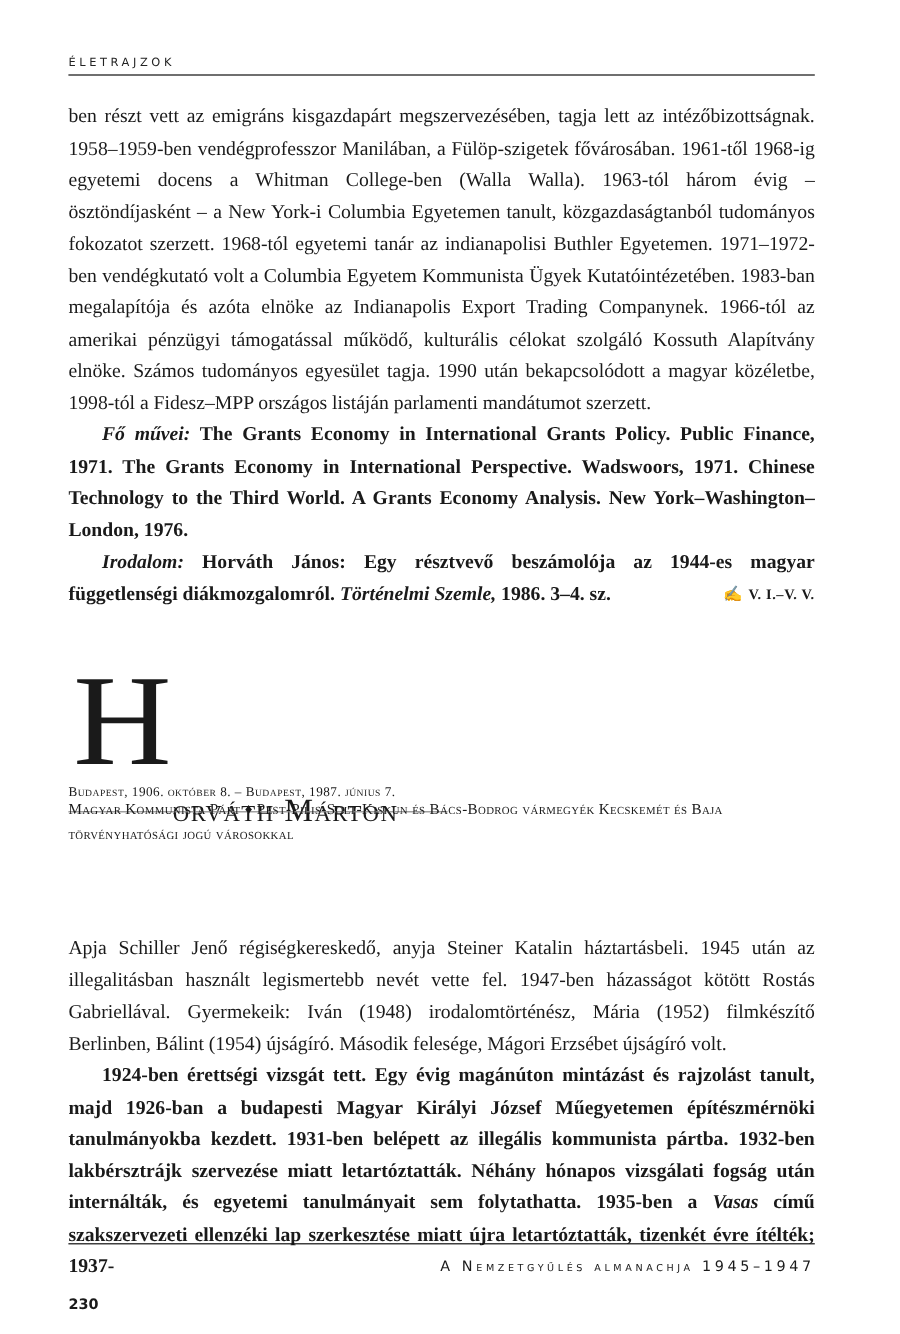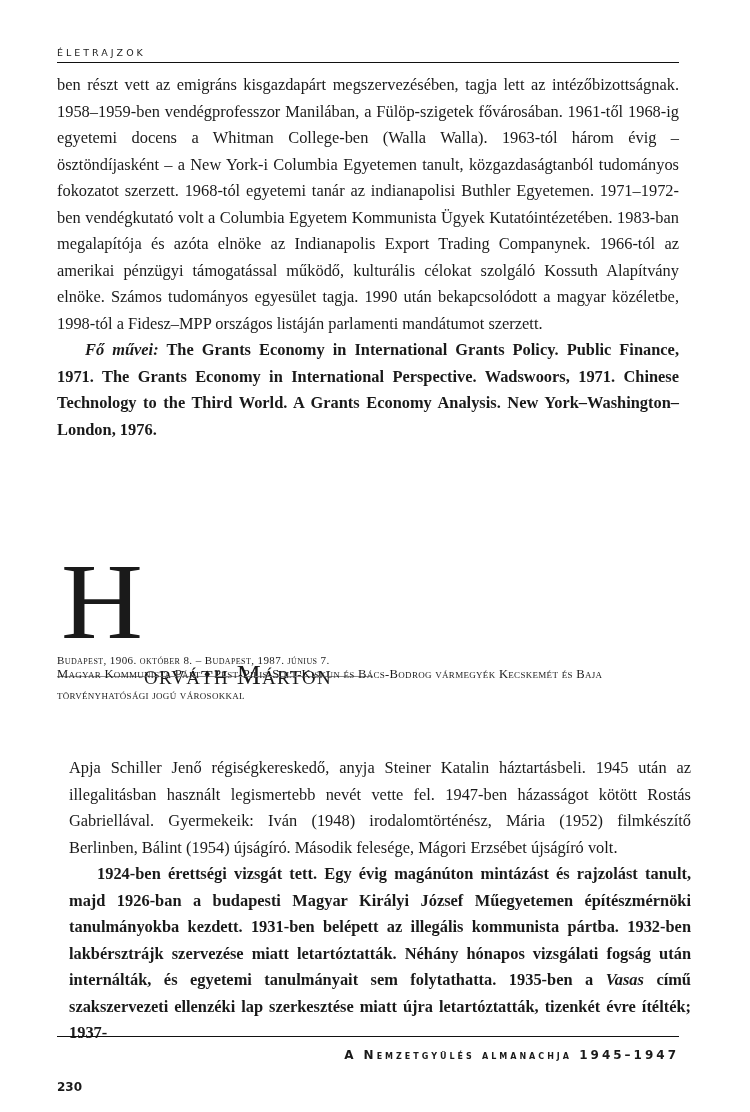--- a/index.html
+++ b/index.html
@@ -2,52 +2,53 @@
 <html><head>
 <meta charset="utf-8">
 <style>
   html, body { margin:0; padding:0; background:#fff; }
   body { width:750px; height:1112px; position:relative; overflow:hidden; color:#1a1a1a;
          font-family:"Liberation Serif", "DejaVu Serif", serif; }
   .page { position:absolute; left:57px; top:0; width:622px; }
   .running-head { position:absolute; top:47px; left:0; font-family:"DejaVu Sans", sans-serif;
          font-size:9.5px; letter-spacing:3px; color:#222; }
   .head-rule { position:absolute; top:62px; left:0; width:622px; height:1px; background:#111; }
-  .body1 { position:absolute; top:72px; left:0; width:622px; }
+  .body1 { position:absolute; top:84px; left:0; width:622px; }
   .para { font-size:16.4px; line-height:26.5px; text-align:justify; margin:0; }
   .para.indent { text-indent:28px;font-weight:bold; }
   .label-italic { font-style:italic; }
   .sig { float:right; font-size:12px; letter-spacing:0.5px; margin-top:0; }
   .sig-icon { font-size:13px; margin-right:4px; }
   .bio-head { position:absolute; top:560px; left:3px; height:84px; }
   .dropcap { position:absolute; left:1px; top:0; font-size:108px; line-height:84px; color:#1a1a1a;
          font-family:"Liberation Serif", serif; transform:scaleX(1.05); transform-origin:left; }
   .name-rest { position:absolute; left:84px; top:56px; font-size:27px; letter-spacing:1.2px;
          white-space:nowrap; font-variant:small-caps;margin-top:44px; }
   .dates { position:absolute; top:654px; left:0; font-size:11px; font-variant:small-caps; letter-spacing:0.4px; }
   .sub-rule { position:absolute; top:676px; left:0; width:316px; height:1px; background:#888; }
   .party { position:absolute; top:664px; left:0; width:622px; font-size:12.6px; line-height:21px;
          font-variant:small-caps; letter-spacing:0.3px; }
-  .body2 { position:absolute; top:755px; left:0; width:622px;margin-left:12px; }
+  .body2 { position:absolute; top:777px; left:0; width:622px; }
   .foot-rule { position:absolute; top:1036px; left:0; width:622px; height:1px; background:#111; }
   .page-num { position:absolute; top:1080px; left:0; font-family:"DejaVu Sans", sans-serif;
          font-weight:bold; font-size:12px; }
   .book-title { position:absolute; top:1048px; right:0; font-family:"DejaVu Sans", sans-serif;
-         font-size:12px; letter-spacing:3px; font-variant:small-caps;font-weight:bold; }
+         font-size:12px; letter-spacing:3px; font-variant:small-caps; }
 </style>
 </head>
 <body>
 
 <div class="page">
   <div class="running-head">ÉLETRAJZOK</div>
   <div class="head-rule"></div>
 
   <div class="body1">
     <p class="para">ben részt vett az emigráns kisgazdapárt megszervezésében, tagja lett az intézőbizottságnak. 1958–1959-ben vendégprofesszor Manilában, a Fülöp-szigetek fővárosában. 1961-től 1968-ig egyetemi docens a Whitman College-ben (Walla Walla). 1963-tól három évig – ösztöndíjasként – a New York-i Columbia Egyetemen tanult, közgazdaságtanból tudományos fokozatot szerzett. 1968-tól egyetemi tanár az indianapolisi Buthler Egyetemen. 1971–1972-ben vendégkutató volt a Columbia Egyetem Kommunista Ügyek Kutatóintézetében. 1983-ban megalapítója és azóta elnöke az Indianapolis Export Trading Companynek. 1966-tól az amerikai pénzügyi támogatással működő, kulturális célokat szolgáló Kossuth Alapítvány elnöke. Számos tudományos egyesület tagja. 1990 után bekapcsolódott a magyar közéletbe, 1998-tól a Fidesz–MPP országos listáján parlamenti mandátumot szerzett.</p>
     <p class="para indent"><span class="label-italic">Fő művei:</span><span> The Grants Economy in International Grants Policy. Public Finance, 1971. The Grants Economy in International Perspective. Wadswoors, 1971. Chinese Technology to the Third World. A Grants Economy Analysis. New York–Washington–London, 1976.</span></p>
+    <p class="para indent"><span class="label-italic">Irodalom:</span><span> Horváth János: Egy résztvevő beszámolója az 1944-es magyar függetlenségi diákmozgalomról. </span><span class="label-italic">Történelmi Szemle,</span><span> 1986. 3–4. sz.</span><span class="sig"><span class="sig-icon">✍</span><span>V. I.–V. V.</span></span></p>
   </div>
 
   <div class="bio-head">
     <span class="dropcap">H</span>
     <span class="name-rest">orváth Márton</span>
   </div>
   <div class="dates">Budapest, 1906. október 8. – Budapest, 1987. június 7.</div>
   <div class="sub-rule"></div>
   <div class="party">Magyar Kommunista Párt ♦ Pest-Pilis-Solt-Kiskun és Bács-Bodrog vármegyék Kecskemét és Baja törvényhatósági jogú városokkal</div>
 

